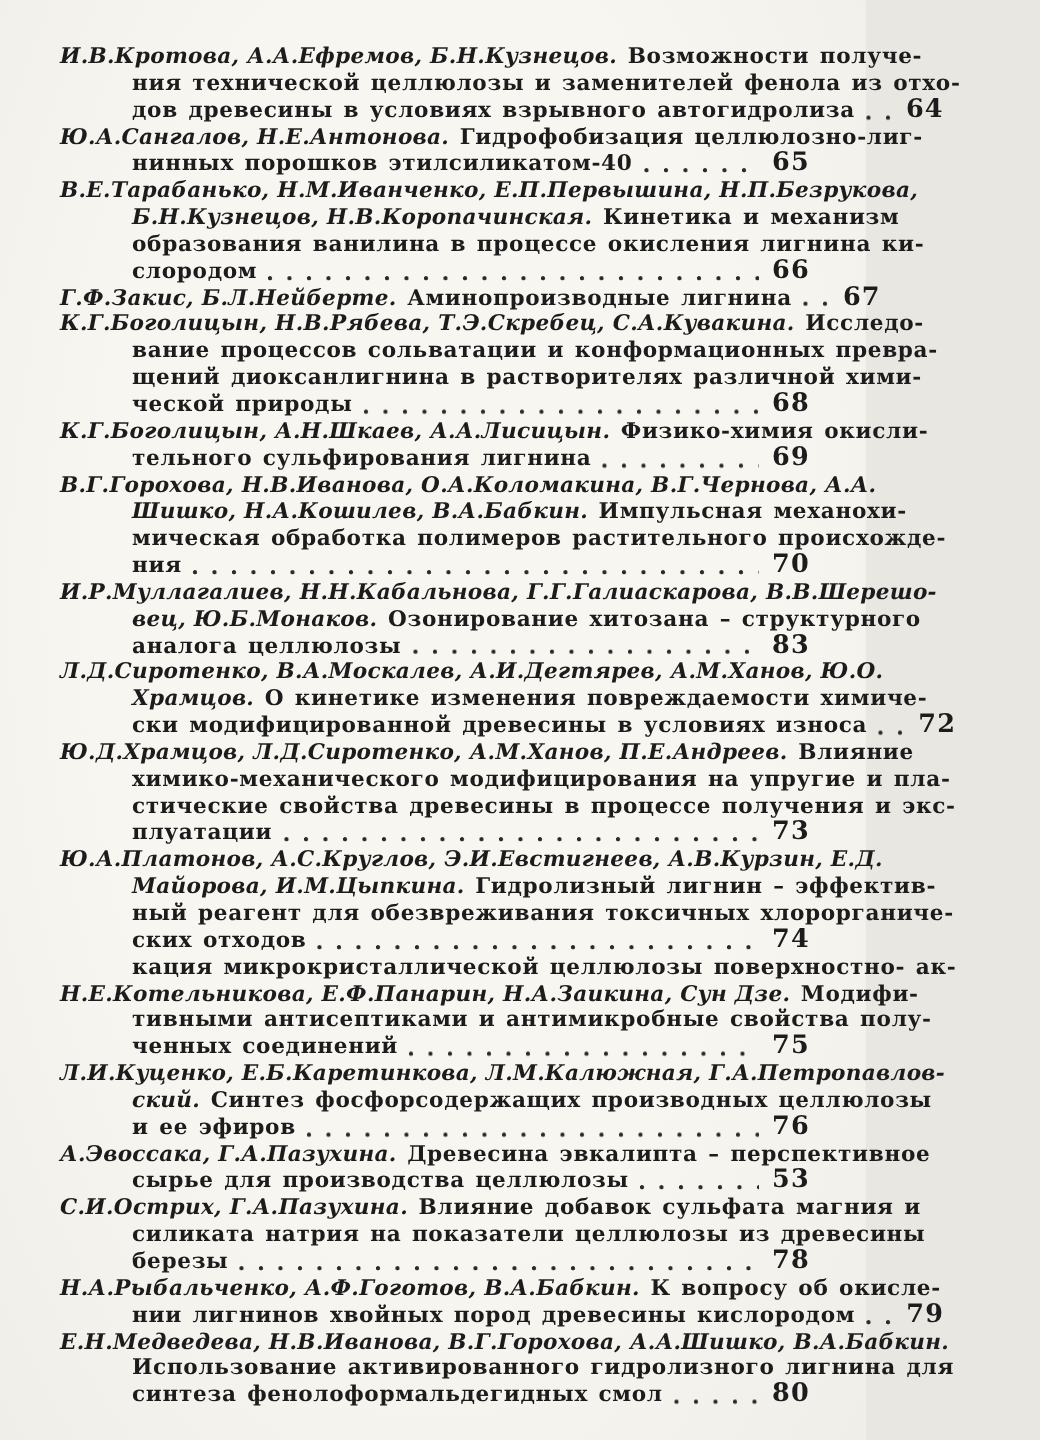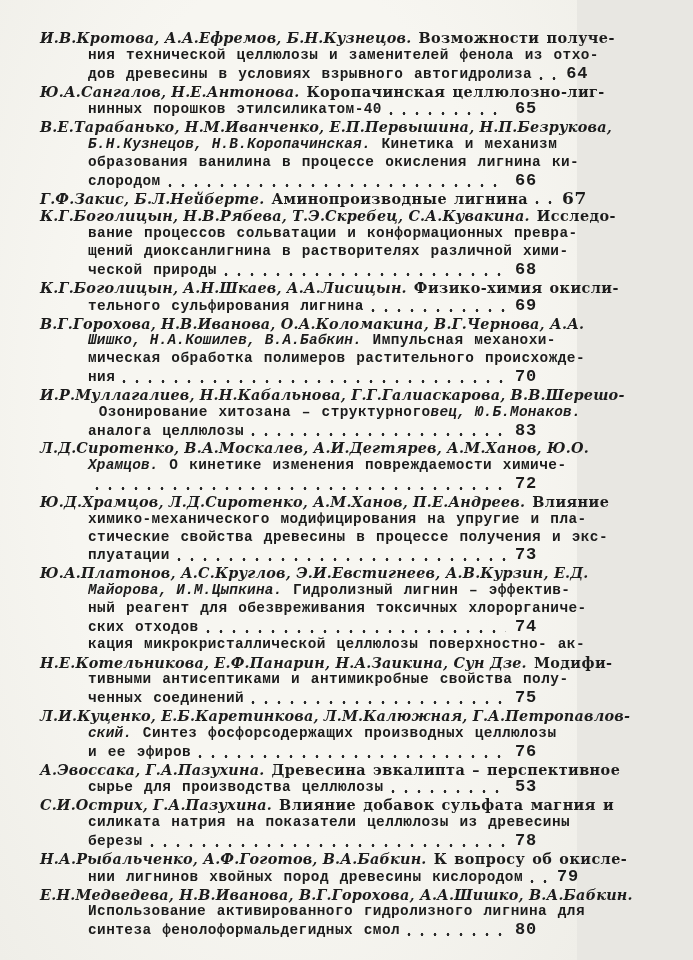--- a/index.html
+++ b/index.html
@@ -19,21 +19,21 @@
   .entry { margin: 0; }
   .line {
     display: flex;
     align-items: baseline;
     height: 17.85px;
     font-size: 14.4px;
     line-height: 17.85px;
     white-space: pre;
     overflow: visible;
   }
-  .line.ind { padding-left: 48px; font-family: Liberation Mono, monospace; }
+  .line.ind { padding-left: 48px; }
   .seg.author {
     font-style: italic;
     font-weight: 700;
     letter-spacing: 0.2px;
   }
   .seg.title {
     font-weight: 700;
     letter-spacing: 0.45px;
     word-spacing: 1.6px;
   }
@@ -58,21 +58,21 @@
 <body>
 
 <div class="sheet">
   <div class="toc" id="toc">
       <div class="entry">
         <div class="line"><span class="seg author">И.В.Кротова, А.А.Ефремов, Б.Н.Кузнецов.</span><span class="seg title"> Возможности получе-</span></div>
         <div class="line ind"><span class="seg title">ния технической целлюлозы и заменителей фенола из отхо-</span></div>
         <div class="line ind"><span class="seg title">дов древесины в условиях взрывного автогидролиза</span><span class="dots"></span><span class="pagenum">64</span></div>
       </div>
       <div class="entry">
-        <div class="line"><span class="seg author">Ю.А.Сангалов, Н.Е.Антонова.</span><span class="seg title"> Коропачинская целлюлозно-лиг-</span></div>
+        <div class="line"><span class="seg author">Ю.А.Сангалов, Н.Е.Антонова.</span><span class="seg title"> Гидрофобизация целлюлозно-лиг-</span></div>
         <div class="line ind"><span class="seg title">нинных порошков этилсиликатом-40</span><span class="dots"></span><span class="pagenum">65</span></div>
       </div>
       <div class="entry">
         <div class="line"><span class="seg author">В.Е.Тарабанько, Н.М.Иванченко, Е.П.Первышина, Н.П.Безрукова,</span></div>
         <div class="line ind"><span class="seg author">Б.Н.Кузнецов, Н.В.Коропачинская.</span><span class="seg title"> Кинетика и механизм</span></div>
         <div class="line ind"><span class="seg title">образования ванилина в процессе окисления лигнина ки-</span></div>
         <div class="line ind"><span class="seg title">слородом</span><span class="dots"></span><span class="pagenum">66</span></div>
       </div>
       <div class="entry">
         <div class="line"><span class="seg author">Г.Ф.Закис, Б.Л.Нейберте.</span><span class="seg title"> Аминопроизводные лигнина</span><span class="dots"></span><span class="pagenum">67</span></div>
@@ -88,27 +88,27 @@
         <div class="line ind"><span class="seg title">тельного сульфирования лигнина</span><span class="dots"></span><span class="pagenum">69</span></div>
       </div>
       <div class="entry">
         <div class="line"><span class="seg author">В.Г.Горохова, Н.В.Иванова, О.А.Коломакина, В.Г.Чернова, А.А.</span></div>
         <div class="line ind"><span class="seg author">Шишко, Н.А.Кошилев, В.А.Бабкин.</span><span class="seg title"> Импульсная механохи-</span></div>
         <div class="line ind"><span class="seg title">мическая обработка полимеров растительного происхожде-</span></div>
         <div class="line ind"><span class="seg title">ния</span><span class="dots"></span><span class="pagenum">70</span></div>
       </div>
       <div class="entry">
         <div class="line"><span class="seg author">И.Р.Муллагалиев, Н.Н.Кабальнова, Г.Г.Галиаскарова, В.В.Шерешо-</span></div>
-        <div class="line ind"><span class="seg title"> Озонирование хитозана – структурного</span><span class="seg author">вец, Ю.Б.Монаков.</span></div>
+        <div class="line ind"><span class="seg author">вец, Ю.Б.Монаков.</span><span class="seg title"> Озонирование хитозана – структурного</span></div>
         <div class="line ind"><span class="seg title">аналога целлюлозы</span><span class="dots"></span><span class="pagenum">83</span></div>
       </div>
       <div class="entry">
         <div class="line"><span class="seg author">Л.Д.Сиротенко, В.А.Москалев, А.И.Дегтярев, А.М.Ханов, Ю.О.</span></div>
         <div class="line ind"><span class="seg author">Храмцов.</span><span class="seg title"> О кинетике изменения повреждаемости химиче-</span></div>
-        <div class="line ind"><span class="dots"></span><span class="pagenum">72</span></div>
+        <div class="line ind"><span class="seg title">ски модифицированной древесины в условиях износа</span><span class="dots"></span><span class="pagenum">72</span></div>
       </div>
       <div class="entry">
         <div class="line"><span class="seg author">Ю.Д.Храмцов, Л.Д.Сиротенко, А.М.Ханов, П.Е.Андреев.</span><span class="seg title"> Влияние</span></div>
         <div class="line ind"><span class="seg title">химико-механического модифицирования на упругие и пла-</span></div>
         <div class="line ind"><span class="seg title">стические свойства древесины в процессе получения и экс-</span></div>
         <div class="line ind"><span class="seg title">плуатации</span><span class="dots"></span><span class="pagenum">73</span></div>
       </div>
       <div class="entry">
         <div class="line"><span class="seg author">Ю.А.Платонов, А.С.Круглов, Э.И.Евстигнеев, А.В.Курзин, Е.Д.</span></div>
         <div class="line ind"><span class="seg author">Майорова, И.М.Цыпкина.</span><span class="seg title"> Гидролизный лигнин – эффектив-</span></div>

